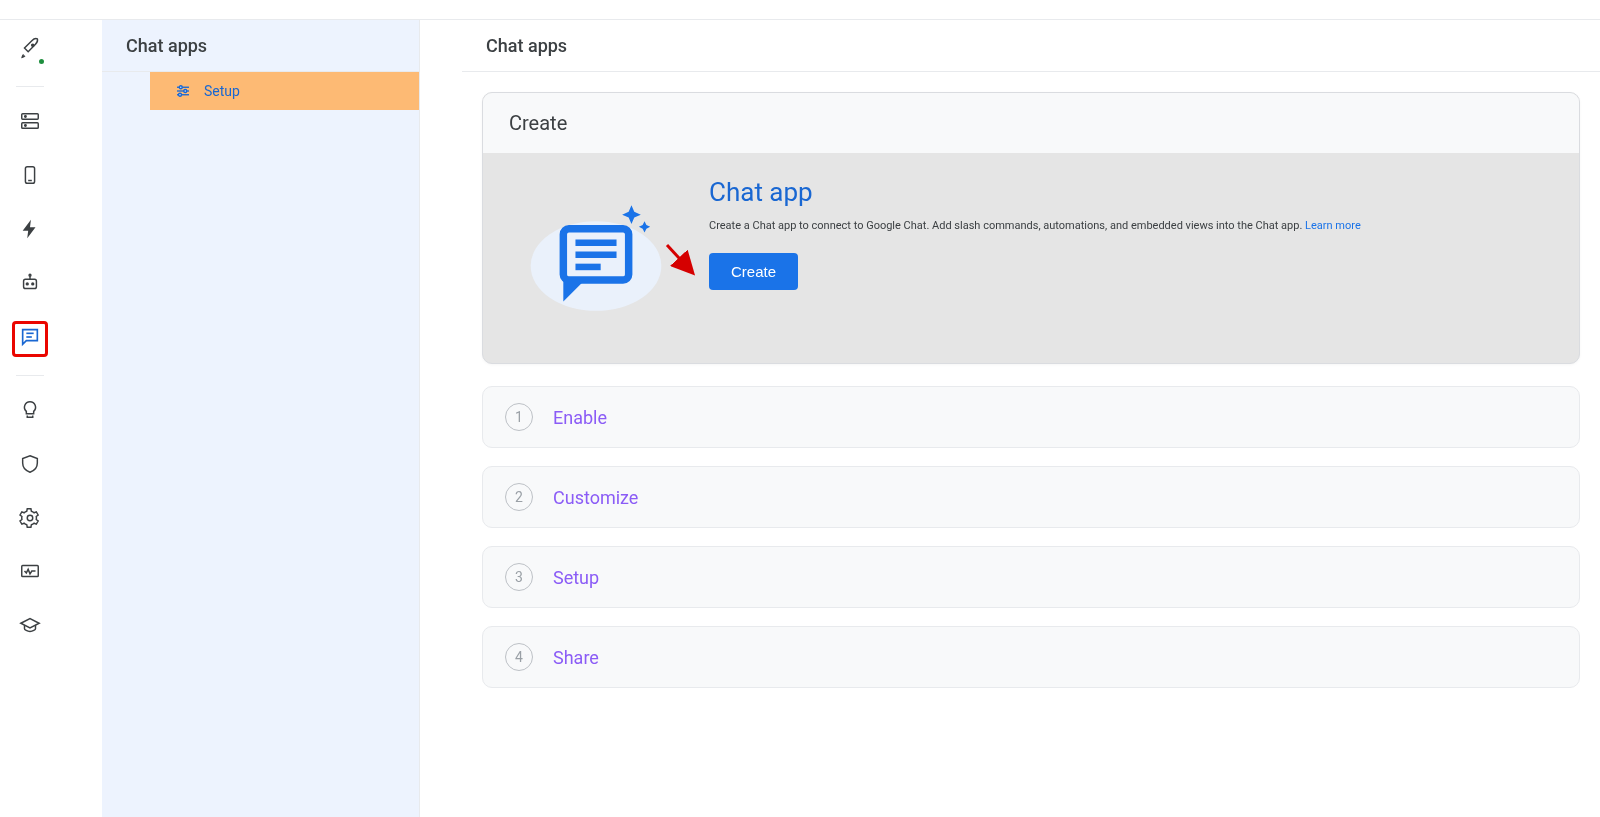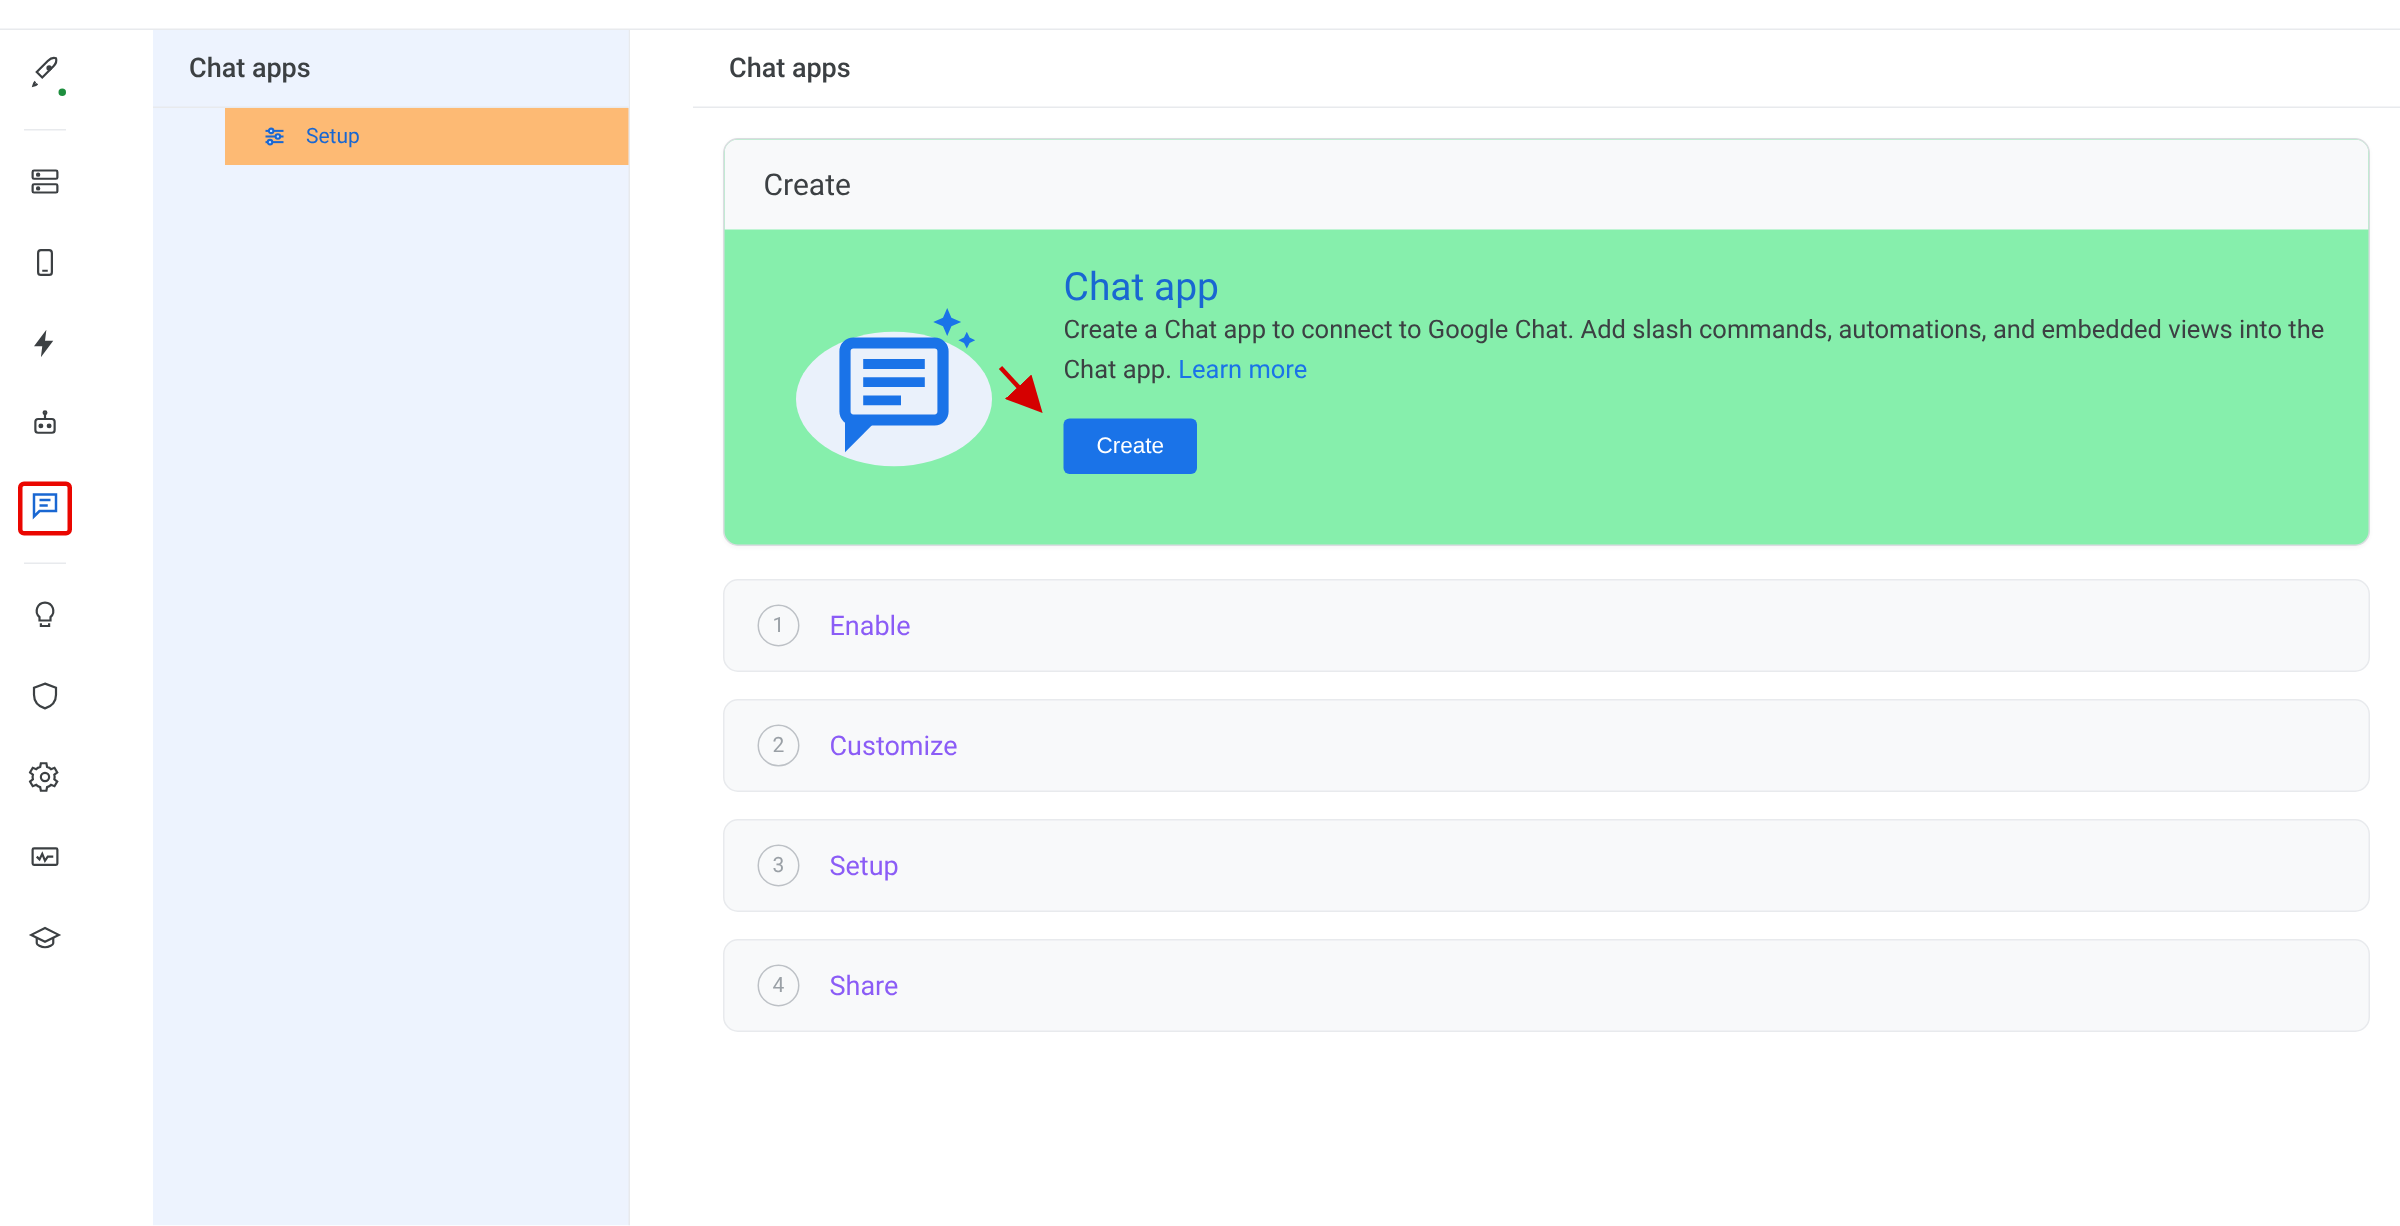--- a/index.html
+++ b/index.html
@@ -26,30 +26,30 @@
   .panel-item { display:flex; align-items:center; gap:12px; padding:10px 24px; font-size:14px; cursor:pointer; }
   .panel-item.active { background:#fdba74; color:#1967d2;margin-left:48px; }
   .panel-item .mi { width:18px; height:18px; display:flex; align-items:center; justify-content:center; }
   .panel-item .mi svg { width:18px; height:18px; }
 
   
   .main { flex:1; display:flex; flex-direction:column; min-width:0; }
   .main-header { height:52px; display:flex; align-items:center; padding:0 24px; font-size:18px; font-weight:500; color:#3c4043; border-bottom:1px solid #e8eaed; }
   .main-body { padding:20px; overflow:auto; }
 
-  .card { border:1px solid #dadce0; border-radius:10px; overflow:hidden; box-shadow:0 1px 3px rgba(0,0,0,0.04); background:#86efac; }
+  .card { border:1px solid #dadce0; border-radius:10px; overflow:hidden; box-shadow:0 1px 3px rgba(0,0,0,0.04); background:#e5e5e5; }
   .card-head { background:#f8f9fa; padding:18px 26px; font-size:20px; color:#3c4043; }
   .card-body { padding:24px 28px 36px; display:flex; gap:28px; align-items:flex-start; position:relative; }
 
   .illus { width:170px; height:150px; display:flex; align-items:center; justify-content:center; }
   .illus svg { width:150px; height:140px; }
 
   .card-content { flex:1; }
-  .card-title { font-size:26px; color:#1967d2; font-weight:400; }
-  .card-desc { font-size:17px; color:#3c4043; line-height:1.6; }
+  .card-title { font-size:26px; color:#1967d2; font-weight:400; margin-bottom:10px; }
+  .card-desc { font-size:11px; color:#3c4043; line-height:1.6; }
   .card-desc a { color:#1a73e8; text-decoration:none; cursor:pointer; }
   .btn-primary { margin-top:18px; display:inline-flex; align-items:center; justify-content:center; background:#1a73e8; color:#fff; font-size:15px; padding:10px 22px; border:none; border-radius:4px; cursor:pointer; }
 
   .arrow-annotation { position:absolute; left:180px; top:88px; pointer-events:none; }
   .arrow-annotation svg { width:40px; height:40px; }
 
   .steps { margin-top:22px; display:flex; flex-direction:column; gap:18px; }
   .step { background:#f8f9fa; border:1px solid #e8eaed; border-radius:10px; padding:16px 22px; display:flex; align-items:center; gap:20px; cursor:pointer; }
   .step-num { width:28px; height:28px; border:1.5px solid #bdc1c6; border-radius:50%; display:flex; align-items:center; justify-content:center; font-size:14px; color:#9aa0a6; }
   .step-label { font-size:18px; color:#8b5cf6; }

